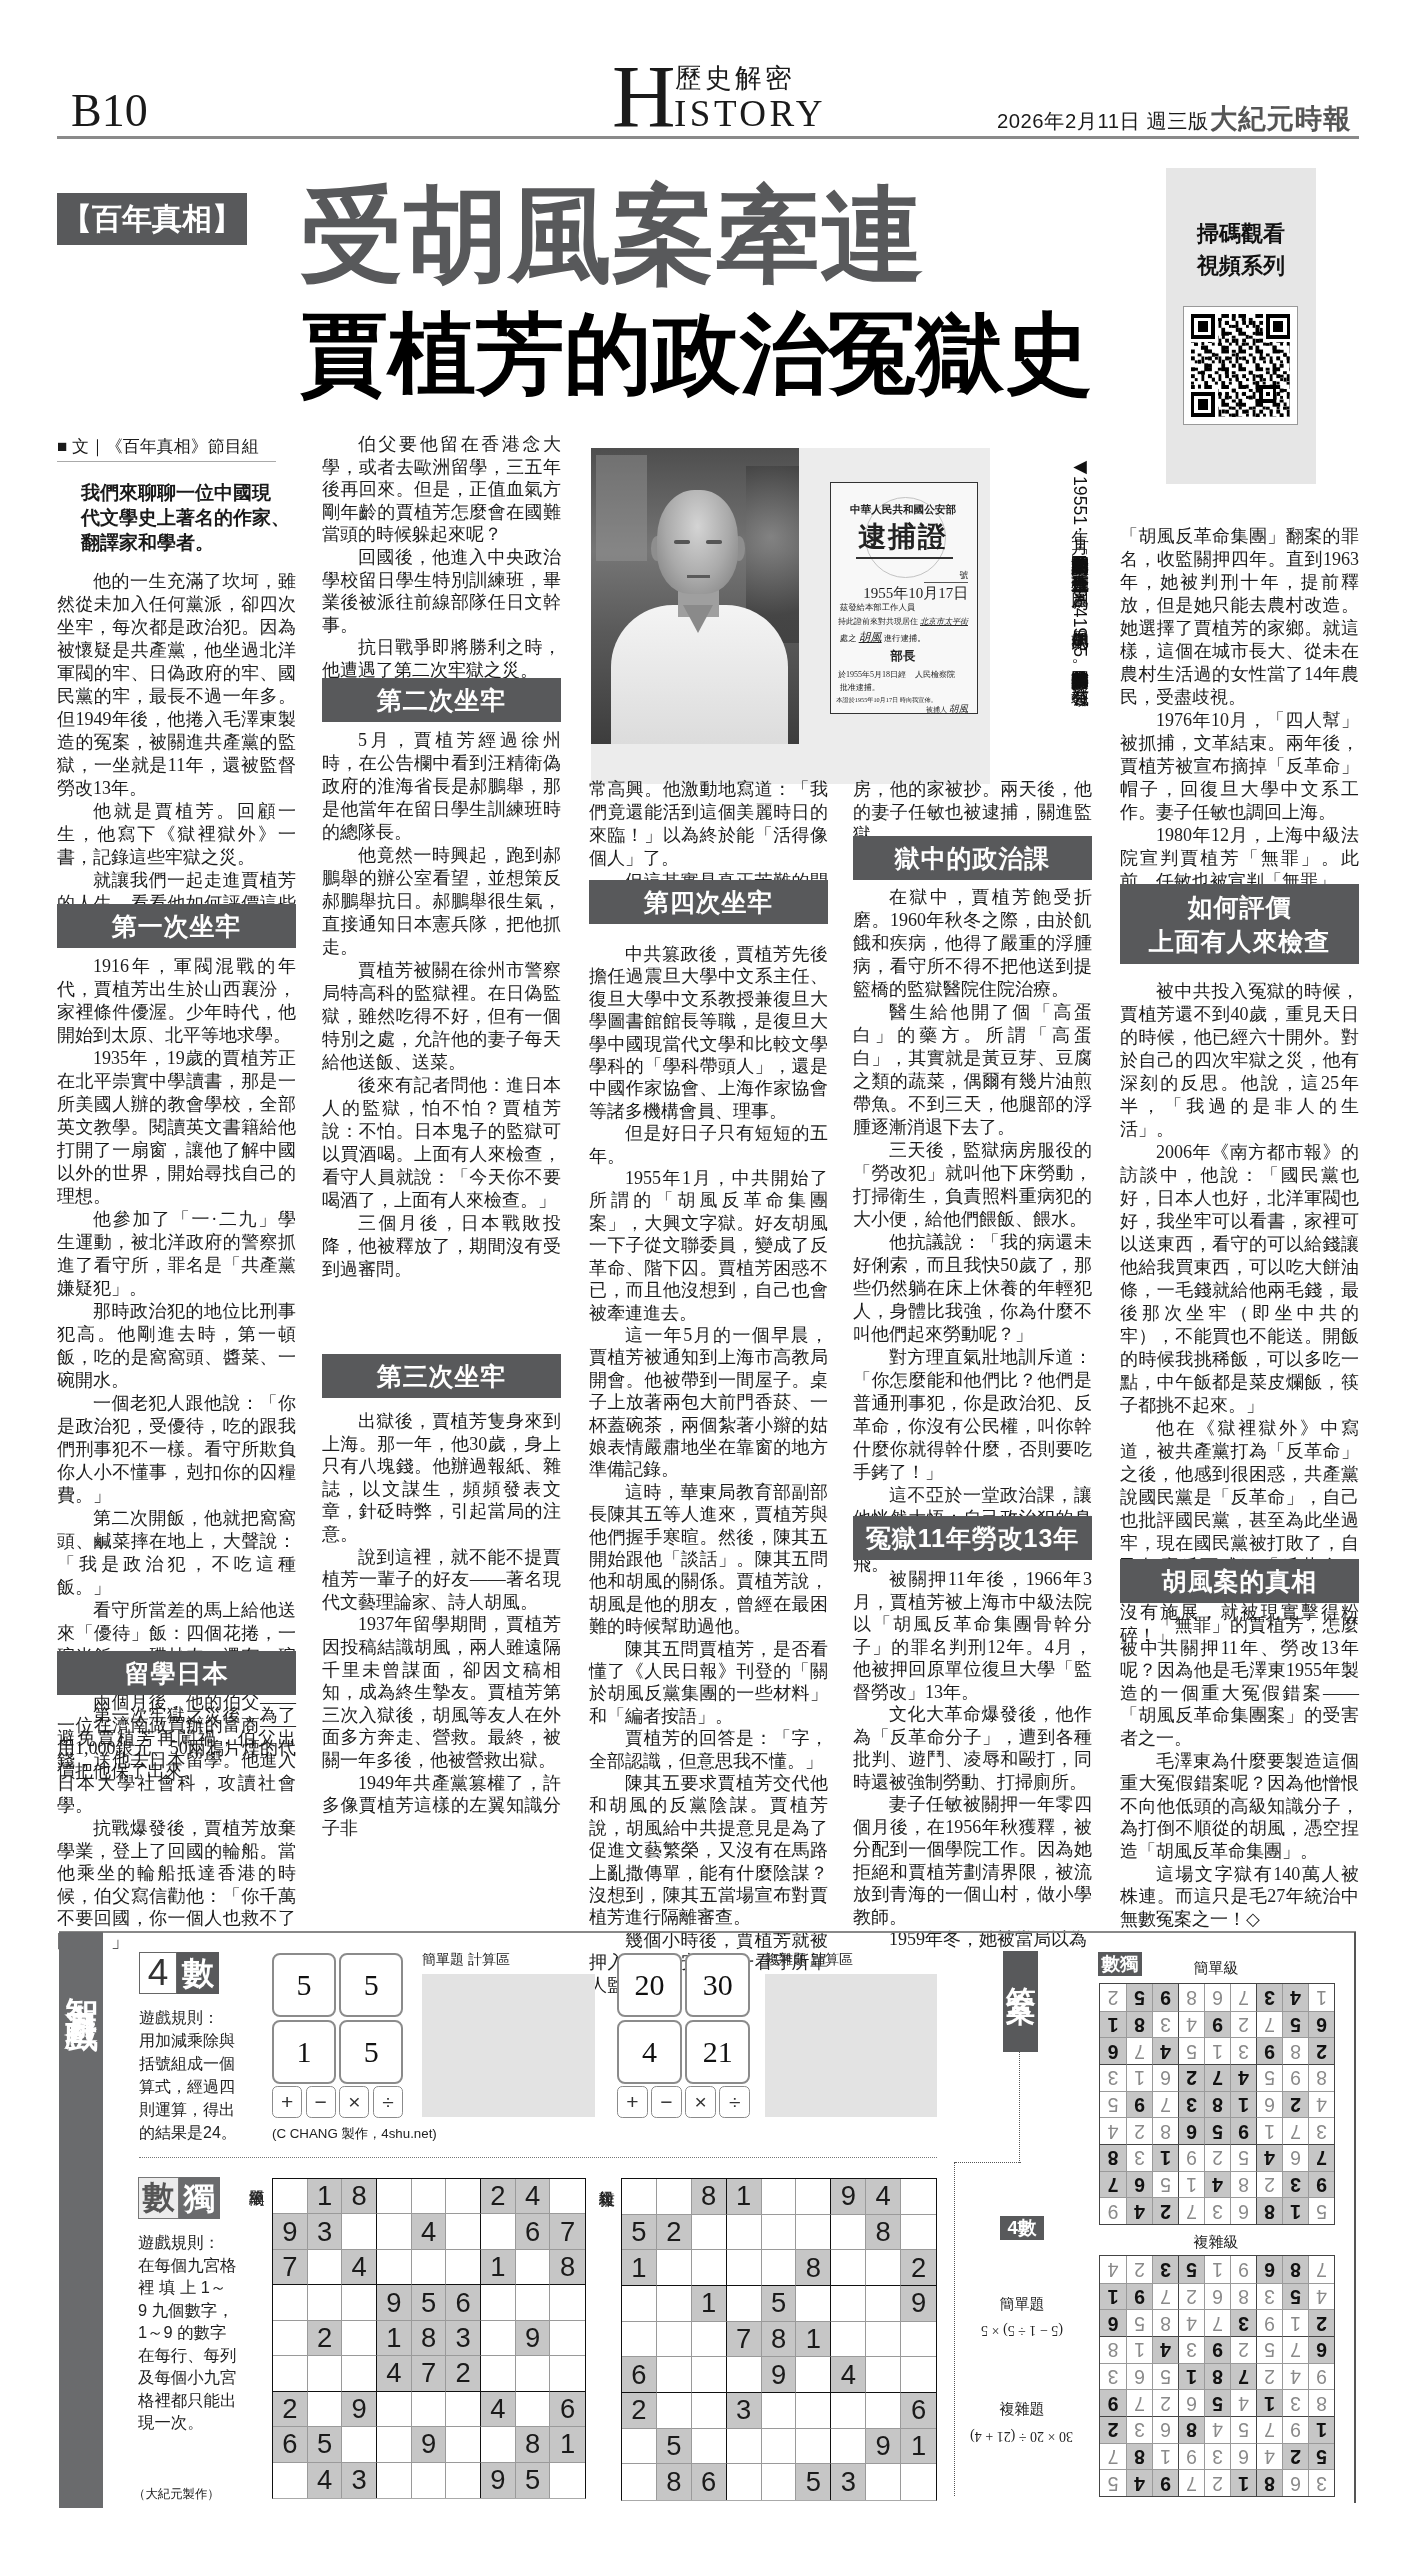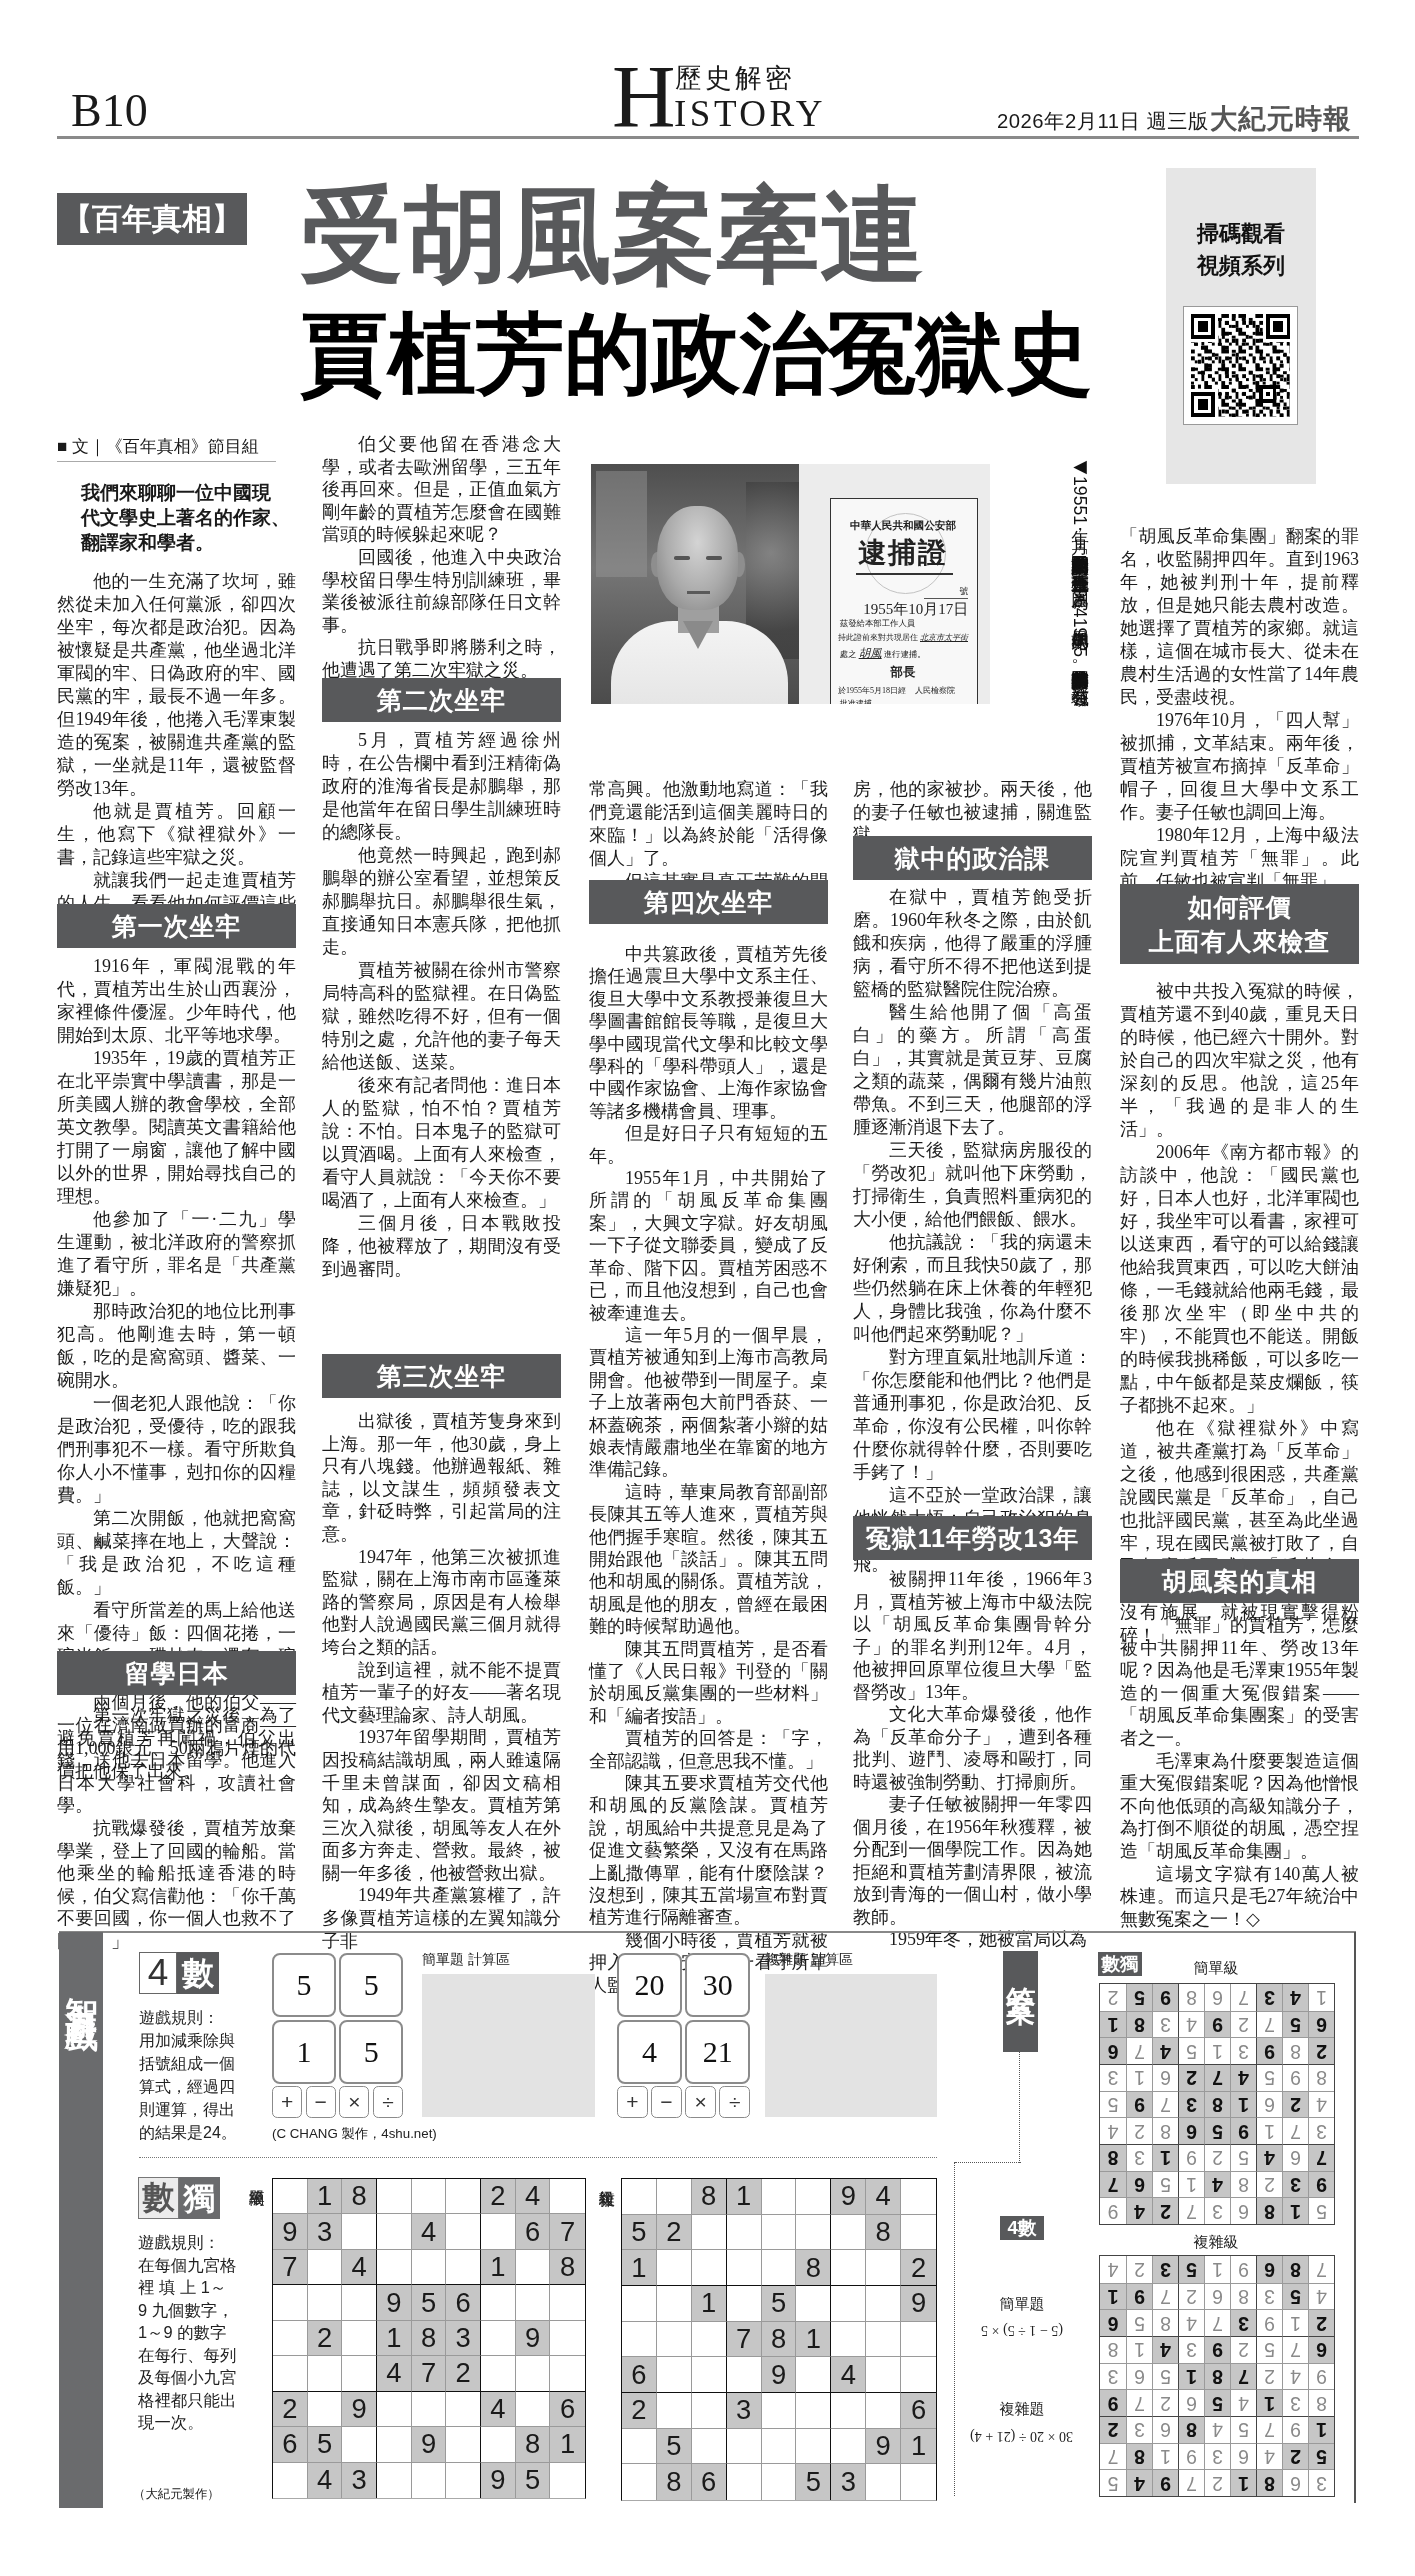--- a/index.html
+++ b/index.html
@@ -37,21 +37,21 @@
 
 
 .grp{position:absolute;width:239px;font-size:18px;text-align:justify;color:#1c1c1c;font-family:"Liberation Serif","DejaVu Serif",serif}
 .grp p{text-indent:2em}
 .grp p[data-k="c"]{text-indent:0}
 .sh{position:absolute;width:239px;height:44px;line-height:44px;background:#58595b;color:#fff;text-align:center;font-family:"Liberation Sans","DejaVu Sans",sans-serif;font-weight:bold;font-size:25px;letter-spacing:0.9px;white-space:nowrap}
 .sh.two{height:80px;line-height:34px;padding-top:6.2px}
 .sh.two span{display:block}
 
 
-.photo{left:591px;top:464px;width:399px;height:240px;background:#ececec;overflow:hidden}
+.photo{left:591px;top:448px;width:399px;height:336px;background:#ececec;overflow:hidden}
 .portrait{left:0;top:0;width:208px;height:296px;background:linear-gradient(180deg,#4e4e4e 0%,#767676 35%,#5a5a5a 62%,#3d3d3d 100%);overflow:hidden}
 .cert{left:239px;top:34px;width:148px;height:232px;border:1.8px solid #333;background:#f8f8f8;color:#222;font-family:"Liberation Serif","DejaVu Serif",serif}
 .cert .c{position:absolute;white-space:nowrap}
 .caption{left:1005px;top:456px;width:85px;height:301px;writing-mode:vertical-rl;font-size:17.7px;line-height:21px;color:#111}
 
 
 .prule{left:59px;top:1931px;width:1297px;height:1.8px;background:#888}
 .sidebar{left:59px;top:1932px;width:44px;height:576px;background:#6a6b6d}
 .sidebar-text{position:absolute;left:5.3px;top:39px;writing-mode:vertical-rl;color:#fff;font-weight:bold;font-size:33px;line-height:34px;letter-spacing:7px}
 .logo4a{left:139px;top:1952px;width:38px;height:42px;border:1.8px solid #666;background:#fff;font-size:37px;line-height:39px;text-align:center;color:#333}
@@ -202,21 +202,20 @@
 <div class="grp" style="left:322px;top:729px;line-height:23px">
     <p data-k="p">5月，賈植芳經過徐州時，在公告欄中看到汪精衛偽政府的淮海省長是郝鵬舉，那是他當年在留日學生訓練班時的總隊長。</p>
     <p data-k="p">他竟然一時興起，跑到郝鵬舉的辦公室看望，並想策反郝鵬舉抗日。郝鵬舉很生氣，直接通知日本憲兵隊，把他抓走。</p>
     <p data-k="p">賈植芳被關在徐州市警察局特高科的監獄裡。在日偽監獄，雖然吃得不好，但有一個特別之處，允許他的妻子每天給他送飯、送菜。</p>
     <p data-k="p">後來有記者問他：進日本人的監獄，怕不怕？賈植芳說：不怕。日本鬼子的監獄可以買酒喝。上面有人來檢查，看守人員就說：「今天你不要喝酒了，上面有人來檢查。」</p>
     <p data-k="p">三個月後，日本戰敗投降，他被釋放了，期間沒有受到過審問。</p>
   </div>
 <div class="sh" style="left:322px;top:1354px">第三次坐牢</div>
 <div class="grp" style="left:322px;top:1410px;line-height:22.6px">
     <p data-k="p">出獄後，賈植芳隻身來到上海。那一年，他30歲，身上只有八塊錢。他辦過報紙、雜誌，以文謀生，頻頻發表文章，針砭時弊，引起當局的注意。</p>
-    <p data-k="p">1947年，他第三次被抓進監獄，關在上海市南市區蓬萊路的警察局，原因是有人檢舉他對人說過國民黨三個月就得垮台之類的話。</p>
     <p data-k="p">說到這裡，就不能不提賈植芳一輩子的好友——著名現代文藝理論家、詩人胡風。</p>
     <p data-k="p">1937年留學期間，賈植芳因投稿結識胡風，兩人雖遠隔千里未曾謀面，卻因文稿相知，成為終生摯友。賈植芳第三次入獄後，胡風等友人在外面多方奔走、營救。最終，被關一年多後，他被營救出獄。</p>
     <p data-k="p">1949年共產黨篡權了，許多像賈植芳這樣的左翼知識分子非</p>
   </div>
 
 <div class="abs photo">
   <div class="abs portrait">
     <div class="abs" style="left:5.3px;top:7px;width:51px;height:106px;background:#9a9a9a;opacity:.45"></div>
     <div class="abs" style="left:155px;top:17.7px;width:62px;height:177px;background:radial-gradient(circle at 40% 40%,#8a8a8a,#3a3a3a 70%);opacity:.7"></div>
     <div class="abs" style="left:19.5px;top:157px;width:177px;height:150px;border-radius:62px 62px 0 0;background:linear-gradient(180deg,#f4f4f4,#dadada)"></div>

